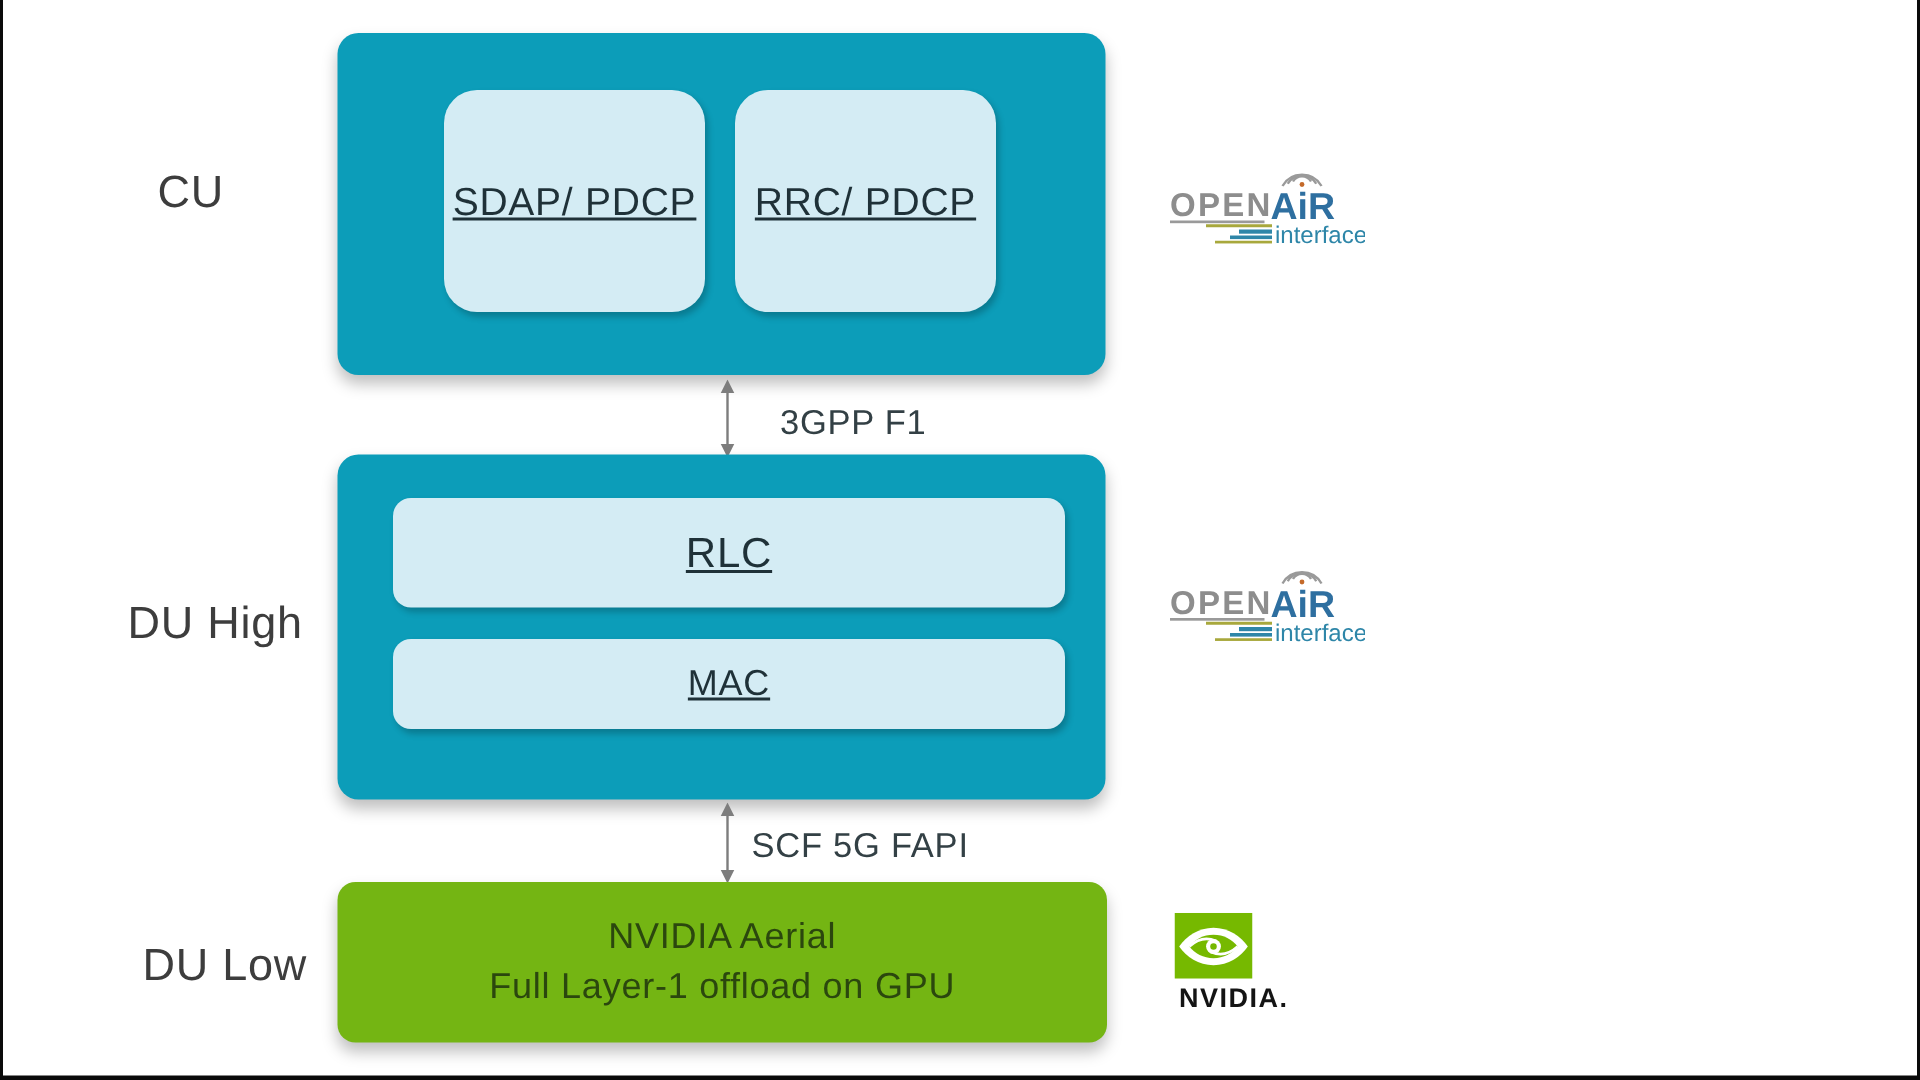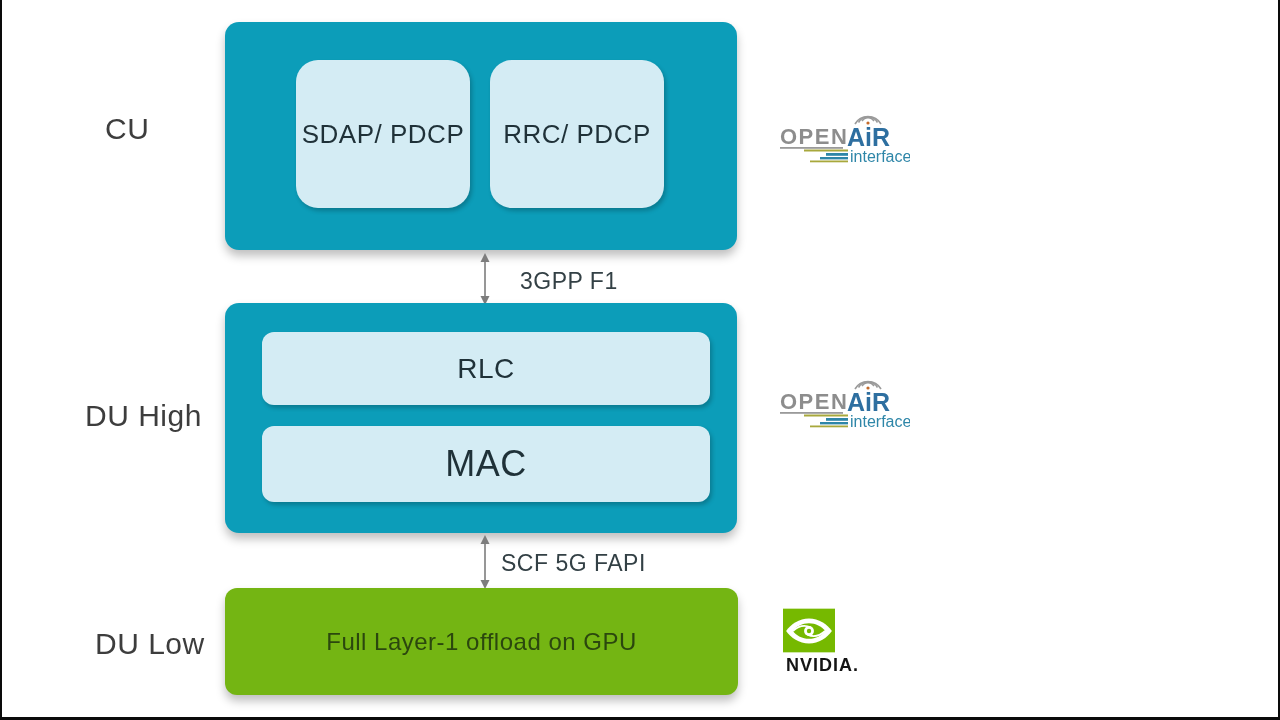--- a/index.html
+++ b/index.html
@@ -47,25 +47,26 @@
   .inner-box {
     position: absolute;
     background: #d4ecf4;
     display: flex;
     align-items: center;
     justify-content: center;
     color: #1f3138;
     box-shadow: 2px 3px 4px rgba(0,0,0,0.22);
     letter-spacing: 0.5px;
     white-space: nowrap;
+    text-decoration: underline;
   }
   #sdap-pdcp-box { left: 71px;  top: 38px; width: 174px; height: 148px; border-radius: 22px; font-size: 26px; }
   #rrc-pdcp-box  { left: 265px; top: 38px; width: 174px; height: 148px; border-radius: 22px; font-size: 26px; }
   #rlc-box { left: 37px; top: 29px;  width: 448px; height: 73px; border-radius: 12px; font-size: 28px; }
-  #mac-box { left: 37px; top: 123px; width: 448px; height: 76px; border-radius: 12px; font-size: 36px; }
+  #mac-box { left: 37px; top: 123px; width: 448px; height: 60px; border-radius: 12px; font-size: 24px; }
 
   
   #du-low-box {
     position: absolute;
     left: 225px; top: 588px;
     width: 513px; height: 107px;
     background: #74b513;
     border-radius: 12px;
     box-shadow: 0 6px 10px rgba(0,0,0,0.25);
     display: flex;
@@ -146,20 +147,21 @@
   </div>
 
   <svg id="fapi-arrow" class="iface-arrow" width="16" height="54" viewBox="0 0 16 54">
     <line x1="8" y1="6" x2="8" y2="48" stroke="#7d7d7d" stroke-width="1.6"></line>
     <polygon points="8,0 3.5,9 12.5,9" fill="#7d7d7d"></polygon>
     <polygon points="8,54 3.5,45 12.5,45" fill="#7d7d7d"></polygon>
   </svg>
   <div id="fapi-label" class="iface-label">SCF 5G FAPI</div>
 
   <div id="du-low-box">
+    <span>NVIDIA Aerial</span>
     <span>Full Layer-1 offload on GPU</span>
   </div>
 
   <svg id="oai-logo-cu" class="oai-logo" viewBox="0 0 130 62">
     <path d="M82 17 A7 7 0 0 1 94 17" stroke="#9a9a9a" stroke-width="1.6" fill="none"></path>
     <path d="M78.5 18.5 A11 11 0 0 1 97.5 18.5" stroke="#9a9a9a" stroke-width="1.6" fill="none"></path>
     <path d="M75 20 A15 15 0 0 1 101 20" stroke="#9a9a9a" stroke-width="1.6" fill="none"></path>
     <circle cx="88" cy="19" r="1.6" fill="#c46a2a"></circle>
     <text x="0" y="40" font-size="22" font-weight="600" letter-spacing="1.5" fill="#8d8d8d">OPEN</text>
     <rect x="0" y="43" width="63" height="1.8" fill="#9a9a9a"></rect>

